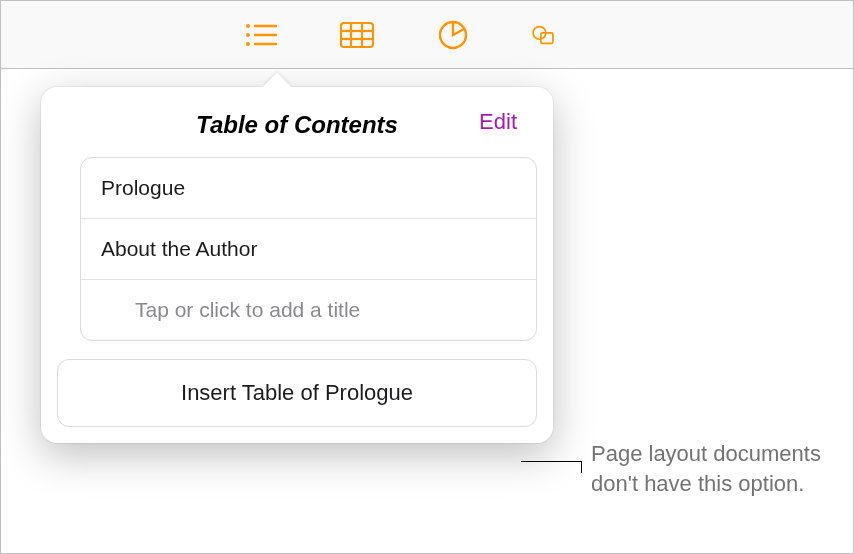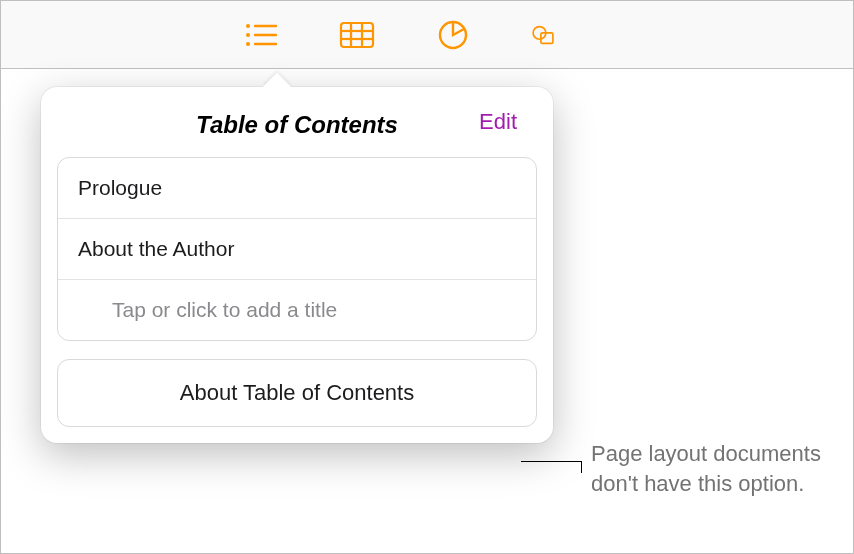--- a/index.html
+++ b/index.html
@@ -76,20 +76,21 @@
     color: #a21caf;
     cursor: pointer;
     margin-left: 12px;
   }
   .toc-list {
     background: #fff;
     border: 1px solid #d9d9d9;
     border-radius: 12px;
     overflow: hidden;
     margin-bottom: 18px;
+    margin-left: 23px;
   }
   .toc-item {
     padding: 18px 20px;
     font-size: 21px;
     color: #1c1c1e;
     border-bottom: 1px solid #e3e3e3;
     cursor: pointer;
   }
   .toc-item:last-child { border-bottom: none; }
   .toc-item.placeholder {
@@ -177,19 +178,19 @@
   <div class="popover">
     <div class="popover-header">
       <div class="popover-title">Table of Contents</div>
       <div class="popover-edit">Edit</div>
     </div>
     <div class="toc-list">
       <div class="toc-item">Prologue</div>
       <div class="toc-item">About the Author</div>
       <div class="toc-item placeholder">Tap or click to add a title</div>
     </div>
-    <div class="insert-btn">About Table of Contents</div>
+    <div class="insert-btn">Insert Table of Prologue</div>
   </div>
 
   <div class="callout-line"></div>
   <div class="callout-text">Page layout documents don't have this option.</div>
 
 </div>
 
 </body></html>

